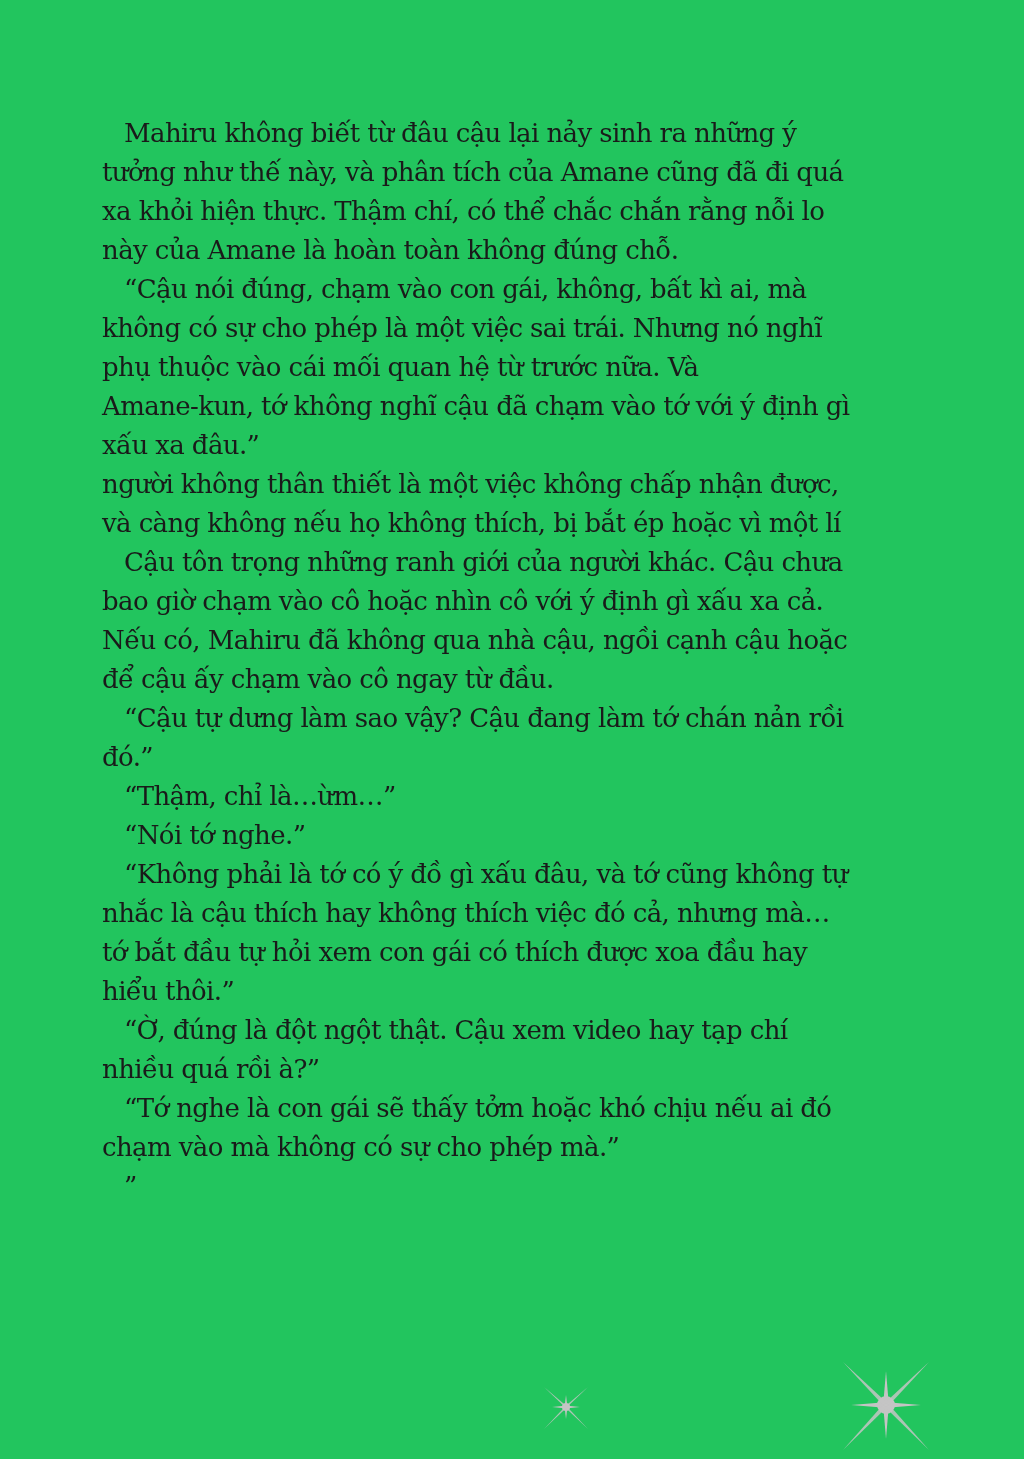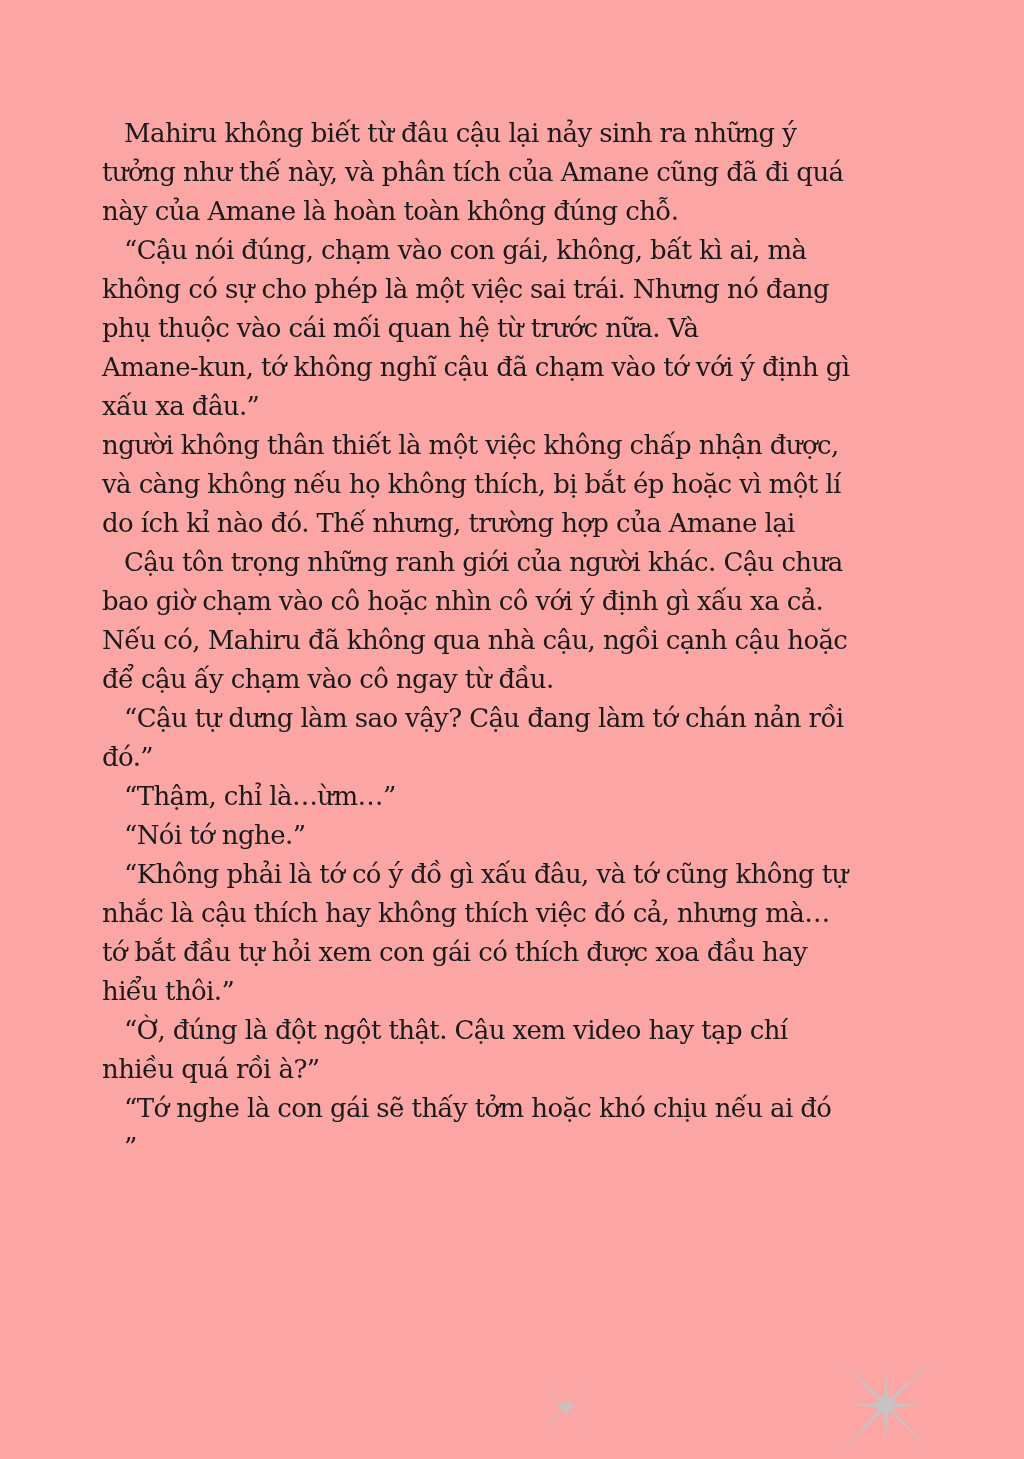--- a/index.html
+++ b/index.html
@@ -1,18 +1,18 @@
 <!DOCTYPE html>
 <html><head>
 <meta charset="utf-8">
 <style>
   html, body { margin: 0; padding: 0; background: #ffffff; }
   body { width: 1024px; height: 1459px; position: relative; overflow: hidden; }
   .page {
-    position: absolute; left: 0; top: 0; width: 1024px; height: 1459px; background: #fca5a5;
+    position: absolute; left: 0; top: 0; width: 1024px; height: 1459px; background: #22c55e;
   }
   .text-block {
     position: absolute; left: 102px; top: 114px; width: 822px;
     font-family: "DejaVu Serif", serif;
     font-size: 26px;
     line-height: 39px;
     color: #1a1a1a;
     letter-spacing: -0.6px;
   }
   .line {
@@ -22,44 +22,45 @@
   .line.indent { padding-left: 22px; }
   .sparkle { position: absolute; }
 </style>
 </head>
 <body>
 
 <div class="page">
   <div class="text-block" id="text-block">
       <span class="line indent">Mahiru không biết từ đâu cậu lại nảy sinh ra những ý</span>
       <span class="line">tưởng như thế này, và phân tích của Amane cũng đã đi quá</span>
+      <span class="line">xa khỏi hiện thực. Thậm chí, có thể chắc chắn rằng nỗi lo</span>
       <span class="line">này của Amane là hoàn toàn không đúng chỗ.</span>
       <span class="line indent">“Cậu nói đúng, chạm vào con gái, không, bất kì ai, mà</span>
-      <span class="line">không có sự cho phép là một việc sai trái. Nhưng nó đang</span>
+      <span class="line">không có sự cho phép là một việc sai trái. Nhưng nó nghĩ</span>
       <span class="line">phụ thuộc vào cái mối quan hệ từ trước nữa. Và</span>
       <span class="line">Amane-kun, tớ không nghĩ cậu đã chạm vào tớ với ý định gì</span>
       <span class="line">xấu xa đâu.”</span>
       <span class="line">người không thân thiết là một việc không chấp nhận được,</span>
       <span class="line">và càng không nếu họ không thích, bị bắt ép hoặc vì một lí</span>
-      <span class="line">do ích kỉ nào đó. Thế nhưng, trường hợp của Amane lại</span>
       <span class="line indent">Cậu tôn trọng những ranh giới của người khác. Cậu chưa</span>
       <span class="line">bao giờ chạm vào cô hoặc nhìn cô với ý định gì xấu xa cả.</span>
       <span class="line">Nếu có, Mahiru đã không qua nhà cậu, ngồi cạnh cậu hoặc</span>
       <span class="line">để cậu ấy chạm vào cô ngay từ đầu.</span>
       <span class="line indent">“Cậu tự dưng làm sao vậy? Cậu đang làm tớ chán nản rồi</span>
       <span class="line">đó.”</span>
       <span class="line indent">“Thậm, chỉ là…ừm…”</span>
       <span class="line indent">“Nói tớ nghe.”</span>
       <span class="line indent">“Không phải là tớ có ý đồ gì xấu đâu, và tớ cũng không tự</span>
       <span class="line">nhắc là cậu thích hay không thích việc đó cả, nhưng mà…</span>
       <span class="line">tớ bắt đầu tự hỏi xem con gái có thích được xoa đầu hay</span>
       <span class="line">hiểu thôi.”</span>
       <span class="line indent">“Ờ, đúng là đột ngột thật. Cậu xem video hay tạp chí</span>
       <span class="line">nhiều quá rồi à?”</span>
       <span class="line indent">“Tớ nghe là con gái sẽ thấy tởm hoặc khó chịu nếu ai đó</span>
+      <span class="line">chạm vào mà không có sự cho phép mà.”</span>
       <span class="line indent">”</span>
     </div>
 
   <svg class="sparkle" style="left:541px; top:1382px;" width="50" height="50" viewBox="-25 -25 50 50">
     <g fill="#c4c4c4">
       <circle r="4"></circle>
       <polygon points="0,-12 1.2,-2 0,0 -1.2,-2"></polygon>
       <polygon points="0,12 1.2,2 0,0 -1.2,2"></polygon>
       <polygon points="-14,0 -2,1.2 0,0 -2,-1.2"></polygon>
       <polygon points="14,0 2,1.2 0,0 2,-1.2"></polygon>

